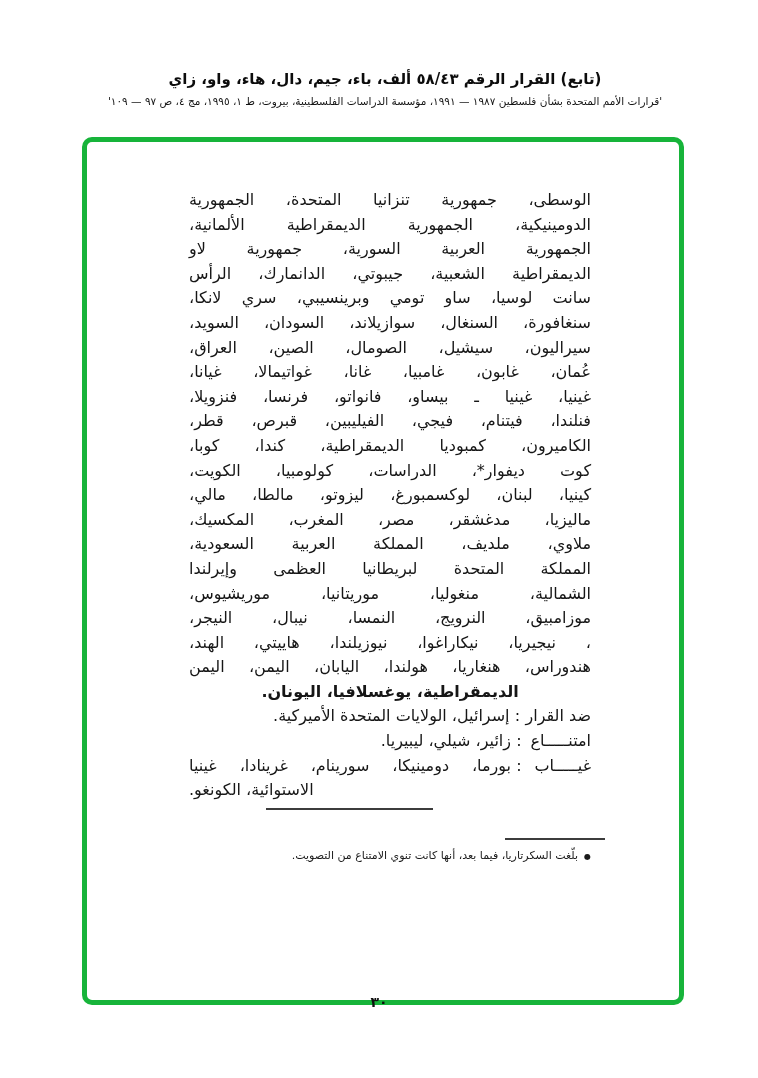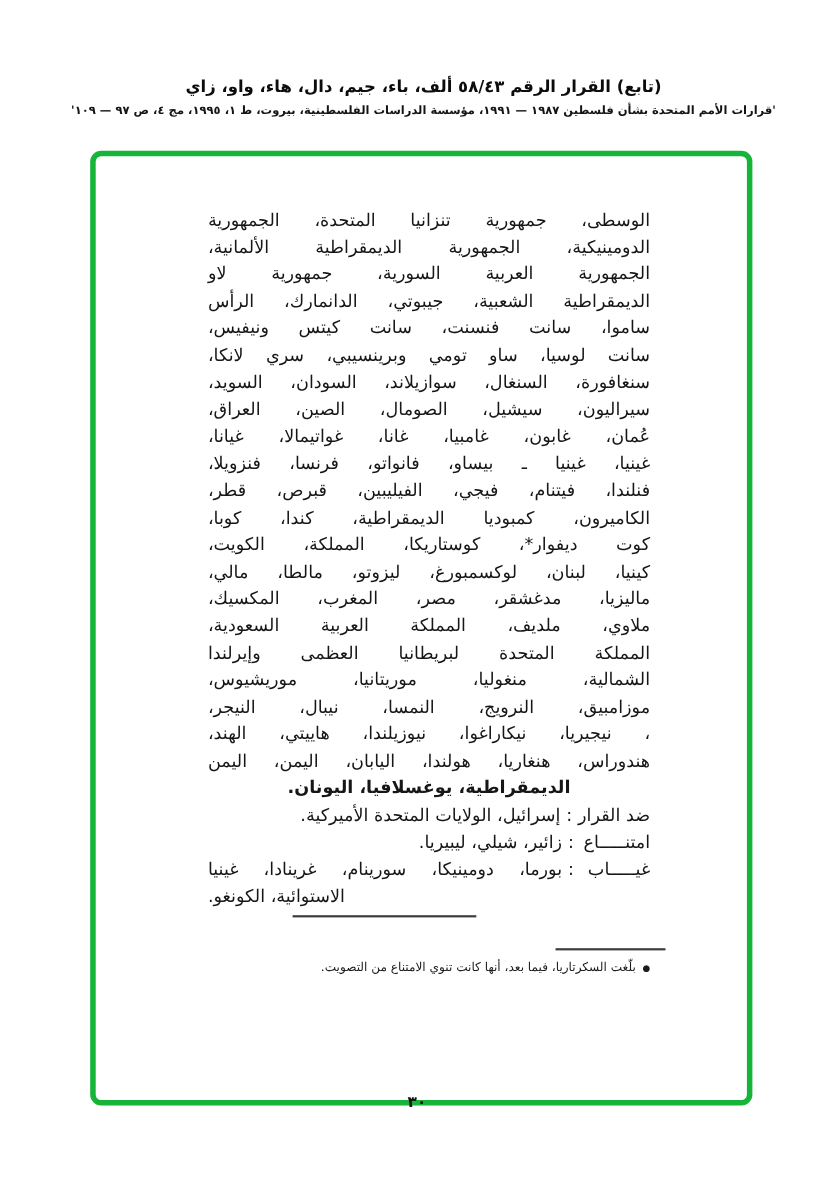--- a/index.html
+++ b/index.html
@@ -16,21 +16,21 @@
   .doc-header {
     position: absolute; top: 70px; left: 12px; right: 0;
     text-align: center; direction: rtl;
   }
   .doc-title {
     font-size: 15px; font-weight: 700; color: #0c0c0c;
     letter-spacing: 0;
   }
   .doc-source {
     margin-top: 7px;
-    font-size: 10.5px; font-weight: 700; color: #141414;
+    font-size: 10.5px; font-weight: 400; color: #141414;
   }
 
   
   .green-box {
     position: absolute; left: 82px; top: 137px;
     width: 602px; height: 868px;
     box-sizing: border-box;
     border: 5px solid #17b43a;
     border-radius: 10px;
     padding: 46px 88px 0 102px;
@@ -103,37 +103,36 @@
 
       <div class="list-line">الوسطى، جمهورية تنزانيا المتحدة، الجمهورية</div>
 
       <div class="list-line">الدومينيكية، الجمهورية الديمقراطية الألمانية،</div>
 
       <div class="list-line">الجمهورية العربية السورية، جمهورية لاو</div>
 
       <div class="list-line">الديمقراطية الشعبية، جيبوتي، الدانمارك، الرأس</div>
 
 
-      <div class="list-line">ساموا، سانت فنسنت، سانت كيتس ونيفيس،</div>
 
       <div class="list-line">سانت لوسيا، ساو تومي وبرينسيبي، سري لانكا،</div>
 
       <div class="list-line">سنغافورة، السنغال، سوازيلاند، السودان، السويد،</div>
 
       <div class="list-line">سيراليون، سيشيل، الصومال، الصين، العراق،</div>
 
       <div class="list-line">عُمان، غابون، غامبيا، غانا، غواتيمالا، غيانا،</div>
 
       <div class="list-line">غينيا، غينيا ـ بيساو، فانواتو، فرنسا، فنزويلا،</div>
 
       <div class="list-line">فنلندا، فيتنام، فيجي، الفيليبين، قبرص، قطر،</div>
 
       <div class="list-line">الكاميرون، كمبوديا الديمقراطية، كندا، كوبا،</div>
 
-      <div class="list-line">كوت ديفوار*، كوستاريكا، المملكة، الكويت،</div>
+      <div class="list-line">كوت ديفوار*، الدراسات، كولومبيا، الكويت،</div>
 
       <div class="list-line">كينيا، لبنان، لوكسمبورغ، ليزوتو، مالطا، مالي،</div>
 
       <div class="list-line">ماليزيا، مدغشقر، مصر، المغرب، المكسيك،</div>
 
       <div class="list-line">ملاوي، ملديف، المملكة العربية السعودية،</div>
 
       <div class="list-line">المملكة المتحدة لبريطانيا العظمى وإيرلندا</div>
 
       <div class="list-line">الشمالية، منغوليا، موريتانيا، موريشيوس،</div>

